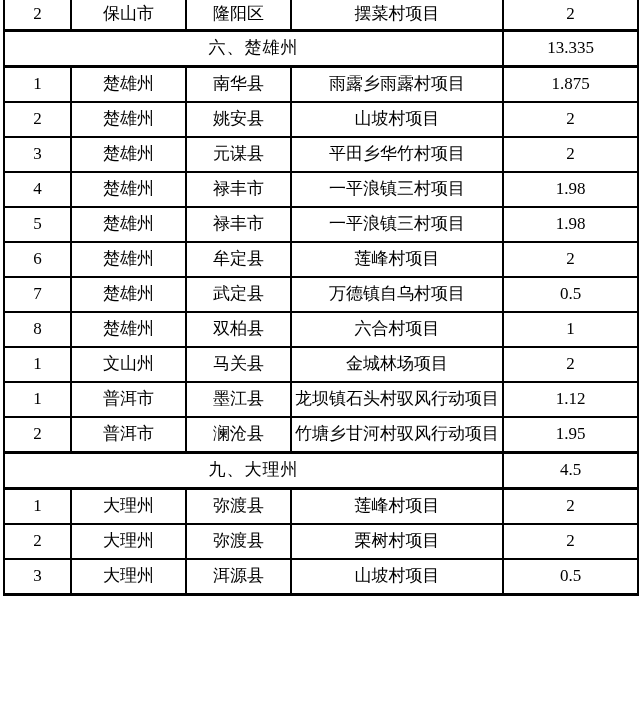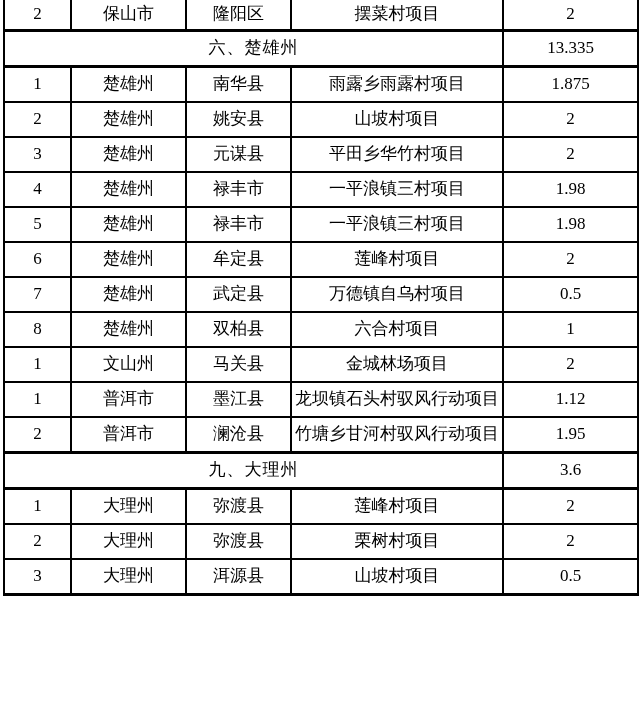--- a/index.html
+++ b/index.html
@@ -153,21 +153,21 @@
         </tr>
         <tr>
           <td class="cell-num">2</td>
           <td class="cell-city">普洱市</td>
           <td class="cell-county">澜沧县</td>
           <td class="cell-project">竹塘乡甘河村驭风行动项目</td>
           <td class="cell-value">1.95</td>
         </tr>
         <tr class="section">
           <td colspan="4" class="section-label">九、大理州</td>
-          <td class="section-total">3.6</td>
+          <td class="section-total">4.5</td>
         </tr>
         <tr>
           <td class="cell-num">1</td>
           <td class="cell-city">大理州</td>
           <td class="cell-county">弥渡县</td>
           <td class="cell-project">莲峰村项目</td>
           <td class="cell-value">2</td>
         </tr>
         <tr>
           <td class="cell-num">2</td>

